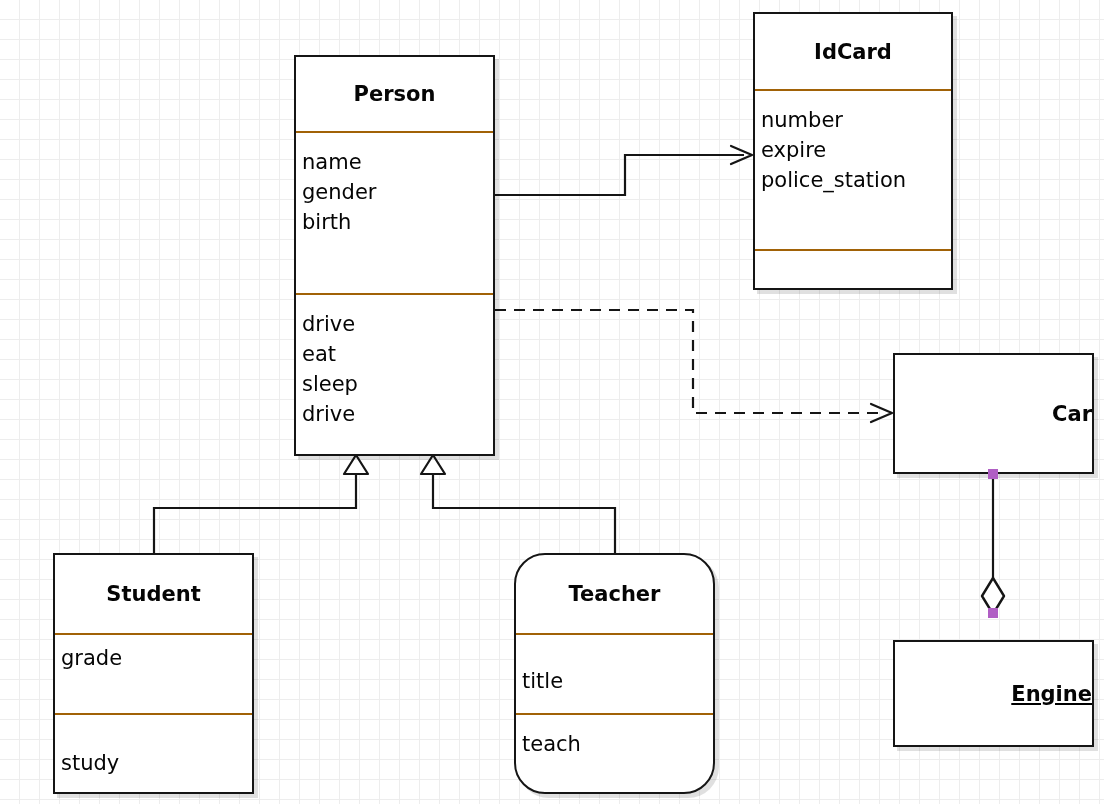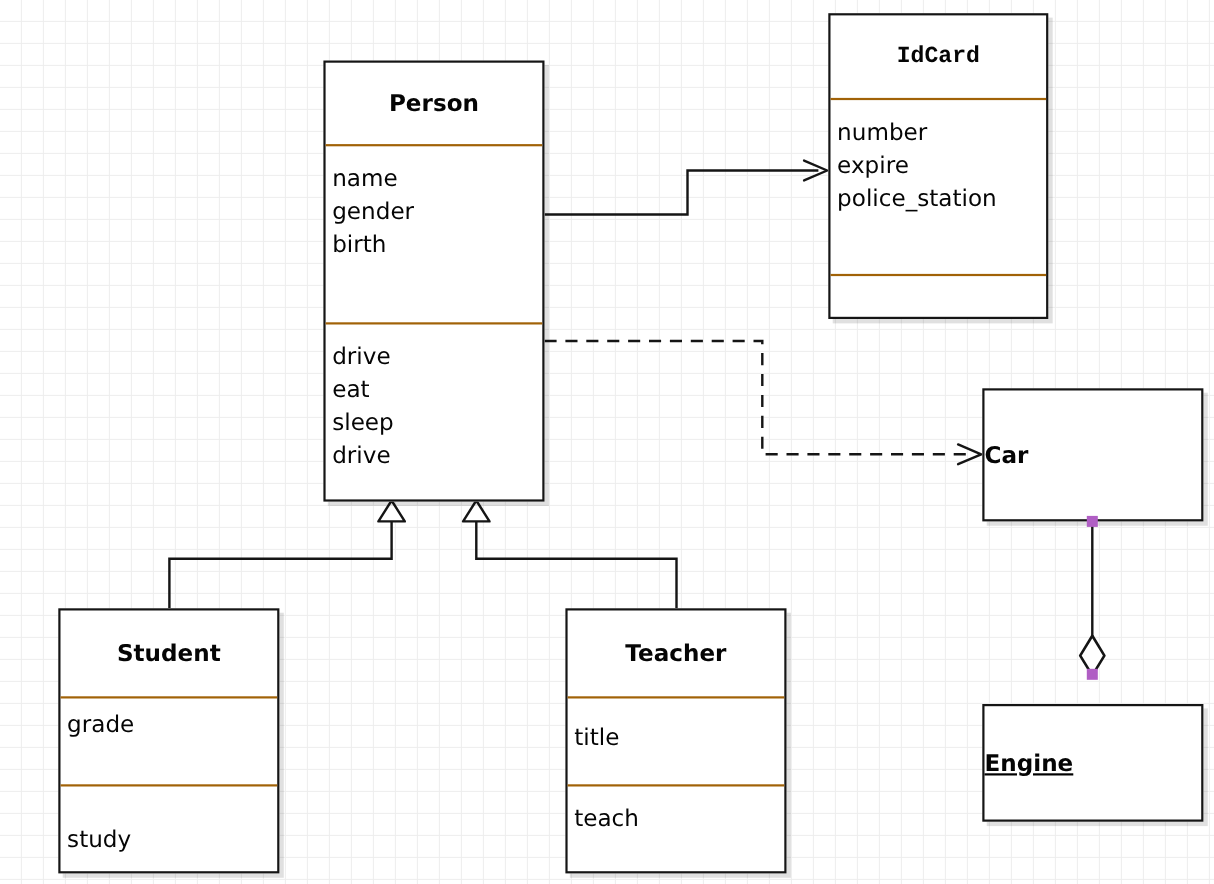--- a/index.html
+++ b/index.html
@@ -58,21 +58,21 @@
   .uml-compartment.no-pad {
     padding-top: 0;
   }
   .uml-member {
     line-height: 30px;
     white-space: nowrap;
   }
   .title-only {
     display: flex;
     align-items: center;
-    justify-content: flex-start;
+    justify-content: flex-end;
     height: 100%;
   }
   
   .endpoint {
     position: absolute;
     width: 10px;
     height: 10px;
     background: #b05ec4;
     z-index: 8;
   }
@@ -124,21 +124,21 @@
     </div>
     <div class="uml-compartment" style="height:161px; font-size:21px;">
       <div class="uml-member">drive</div>
       <div class="uml-member">eat</div>
       <div class="uml-member">sleep</div>
       <div class="uml-member">drive</div>
     </div>
   </div>
 
   <div class="uml-class" style="left:753px; top:12px; width:200px; height:278px;">
-    <div class="uml-title" style="height:75px; font-size:21px;font-family:Liberation Mono, monospace;">
+    <div class="uml-title" style="height:75px; font-size:21px;">
       <span>IdCard</span>
     </div>
     <div class="uml-compartment" style="height:160px; font-size:21px;">
       <div class="uml-member">number</div>
       <div class="uml-member">expire</div>
       <div class="uml-member">police_station</div>
     </div>
     <div class="uml-compartment no-pad" style="height:39px;"></div>
   </div>
 
@@ -147,25 +147,25 @@
       <span>Student</span>
     </div>
     <div class="uml-compartment" style="height:80px; font-size:21px; padding-top:8px;">
       <div class="uml-member">grade</div>
     </div>
     <div class="uml-compartment" style="height:79px; font-size:21px; padding-top:33px;">
       <div class="uml-member">study</div>
     </div>
   </div>
 
-  <div class="uml-class" style="left:514px; top:553px; width:201px; height:241px;">
+  <div class="uml-class" style="left:514px; top:553px; width:201px; height:241px;border-radius:31px;">
     <div class="uml-title" style="height:78px; font-size:21px;">
       <span>Teacher</span>
     </div>
-    <div class="uml-compartment" style="height:80px; font-size:21px; padding-top:20px;">
+    <div class="uml-compartment" style="height:80px; font-size:21px; padding-top:31px;">
       <div class="uml-member">title</div>
     </div>
     <div class="uml-compartment" style="height:79px; font-size:21px; ">
       <div class="uml-member">teach</div>
     </div>
   </div>
 
   <div class="uml-class" style="left:893px; top:353px; width:201px; height:121px;">
     <div class="title-only uml-title" style="font-size:21px;">
       <span>Car</span>

